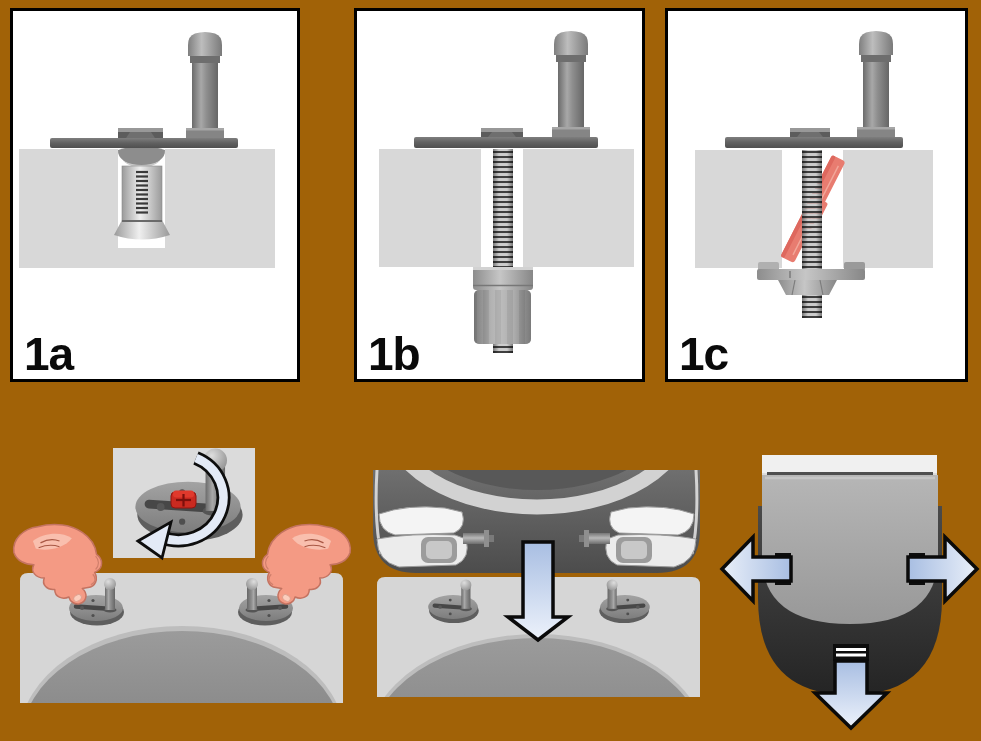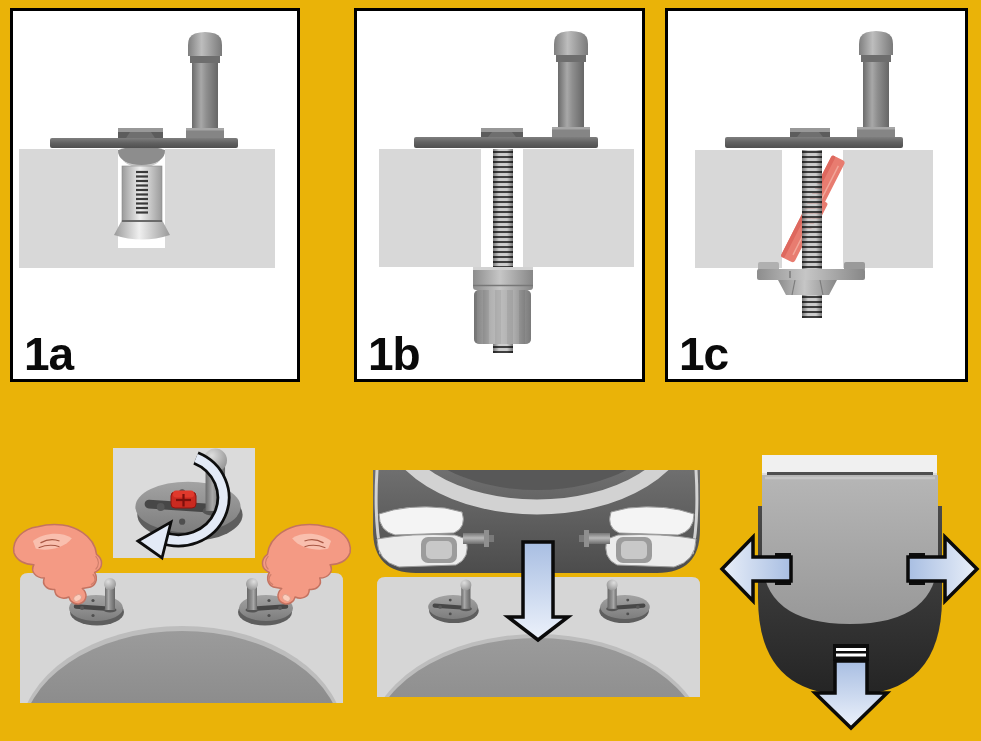--- a/index.html
+++ b/index.html
@@ -1,16 +1,16 @@
 <!DOCTYPE html>
 <html><head>
 <meta charset="utf-8">
 <style>
   html,body{margin:0;padding:0;background:#ffffff;}
-  #stage{position:relative;width:981px;height:741px;background:#eab308;overflow:hidden;
+  #stage{position:relative;width:981px;height:741px;background:#a16207;overflow:hidden;
          font-family:"Liberation Sans",sans-serif;}
   .panel{position:absolute;top:8px;height:374px;border:3px solid #000;background:#fff;box-sizing:border-box;}
   .panel svg{position:absolute;left:0;top:0;}
   .panel-label{position:absolute;left:11px;bottom:2px;font-weight:bold;font-size:46px;
                color:#0a0a0a;line-height:1;letter-spacing:-1px;}
   .illus{position:absolute;}
 </style>
 </head>
 <body>
 

